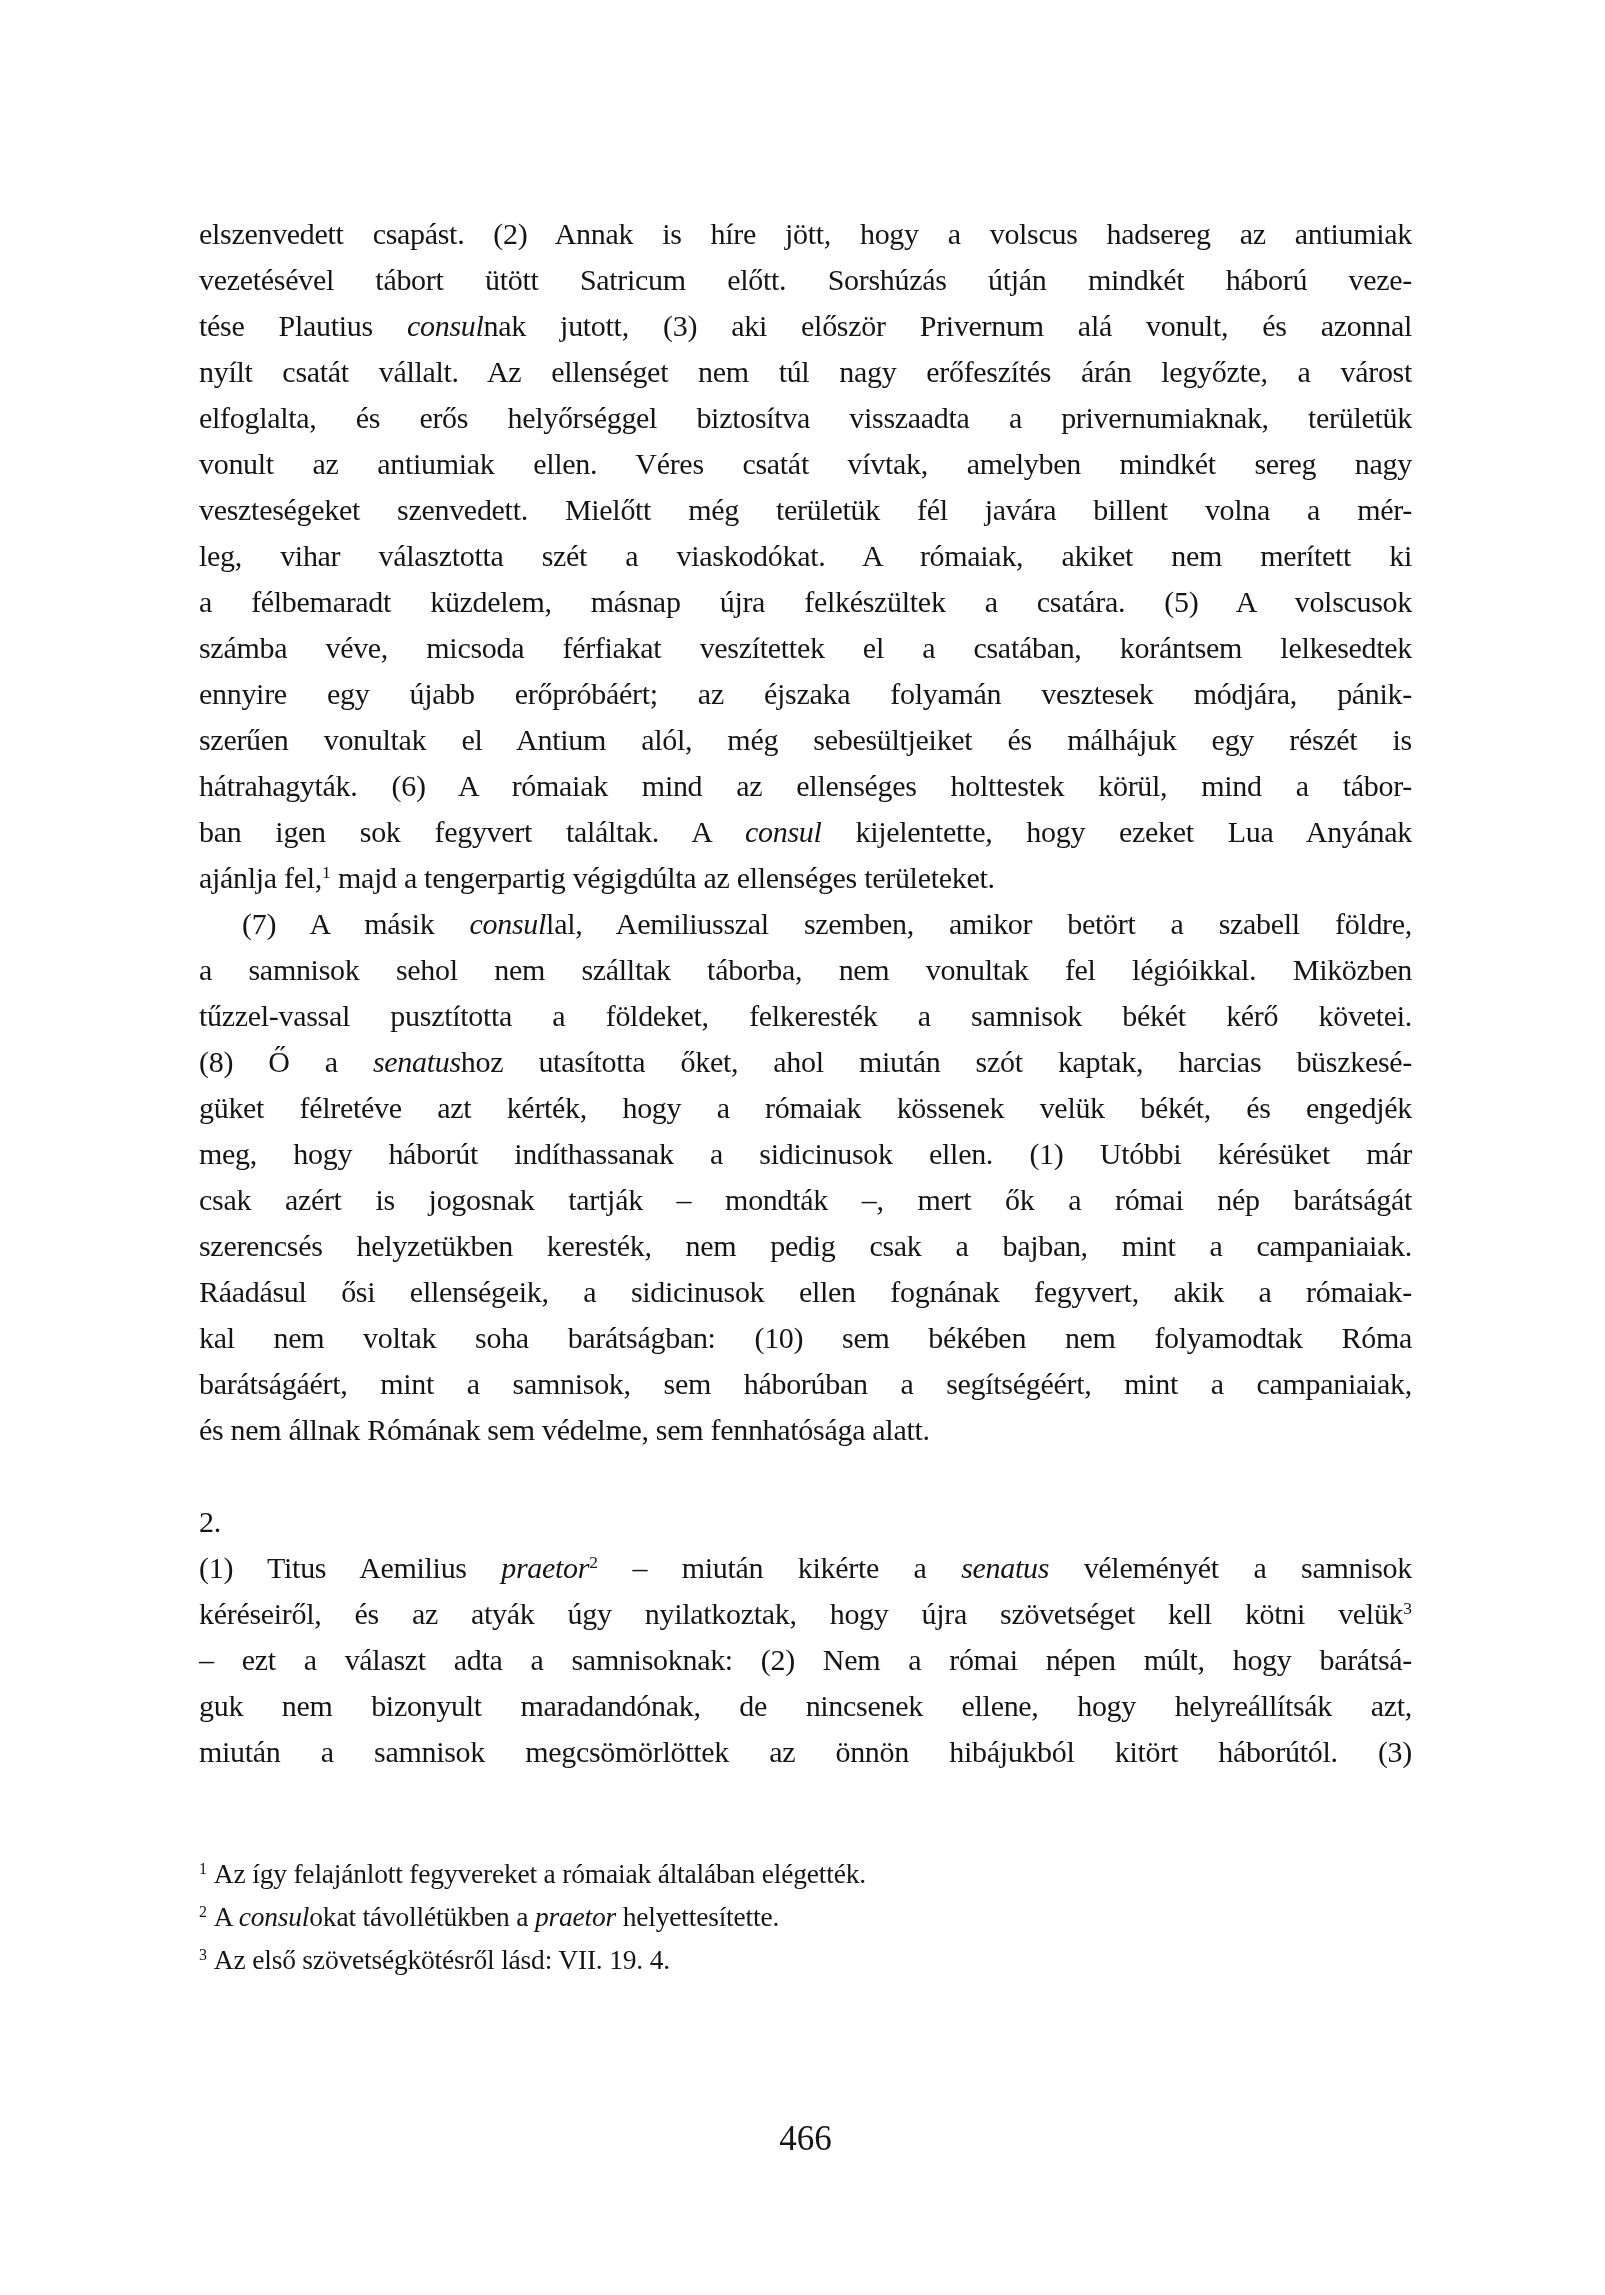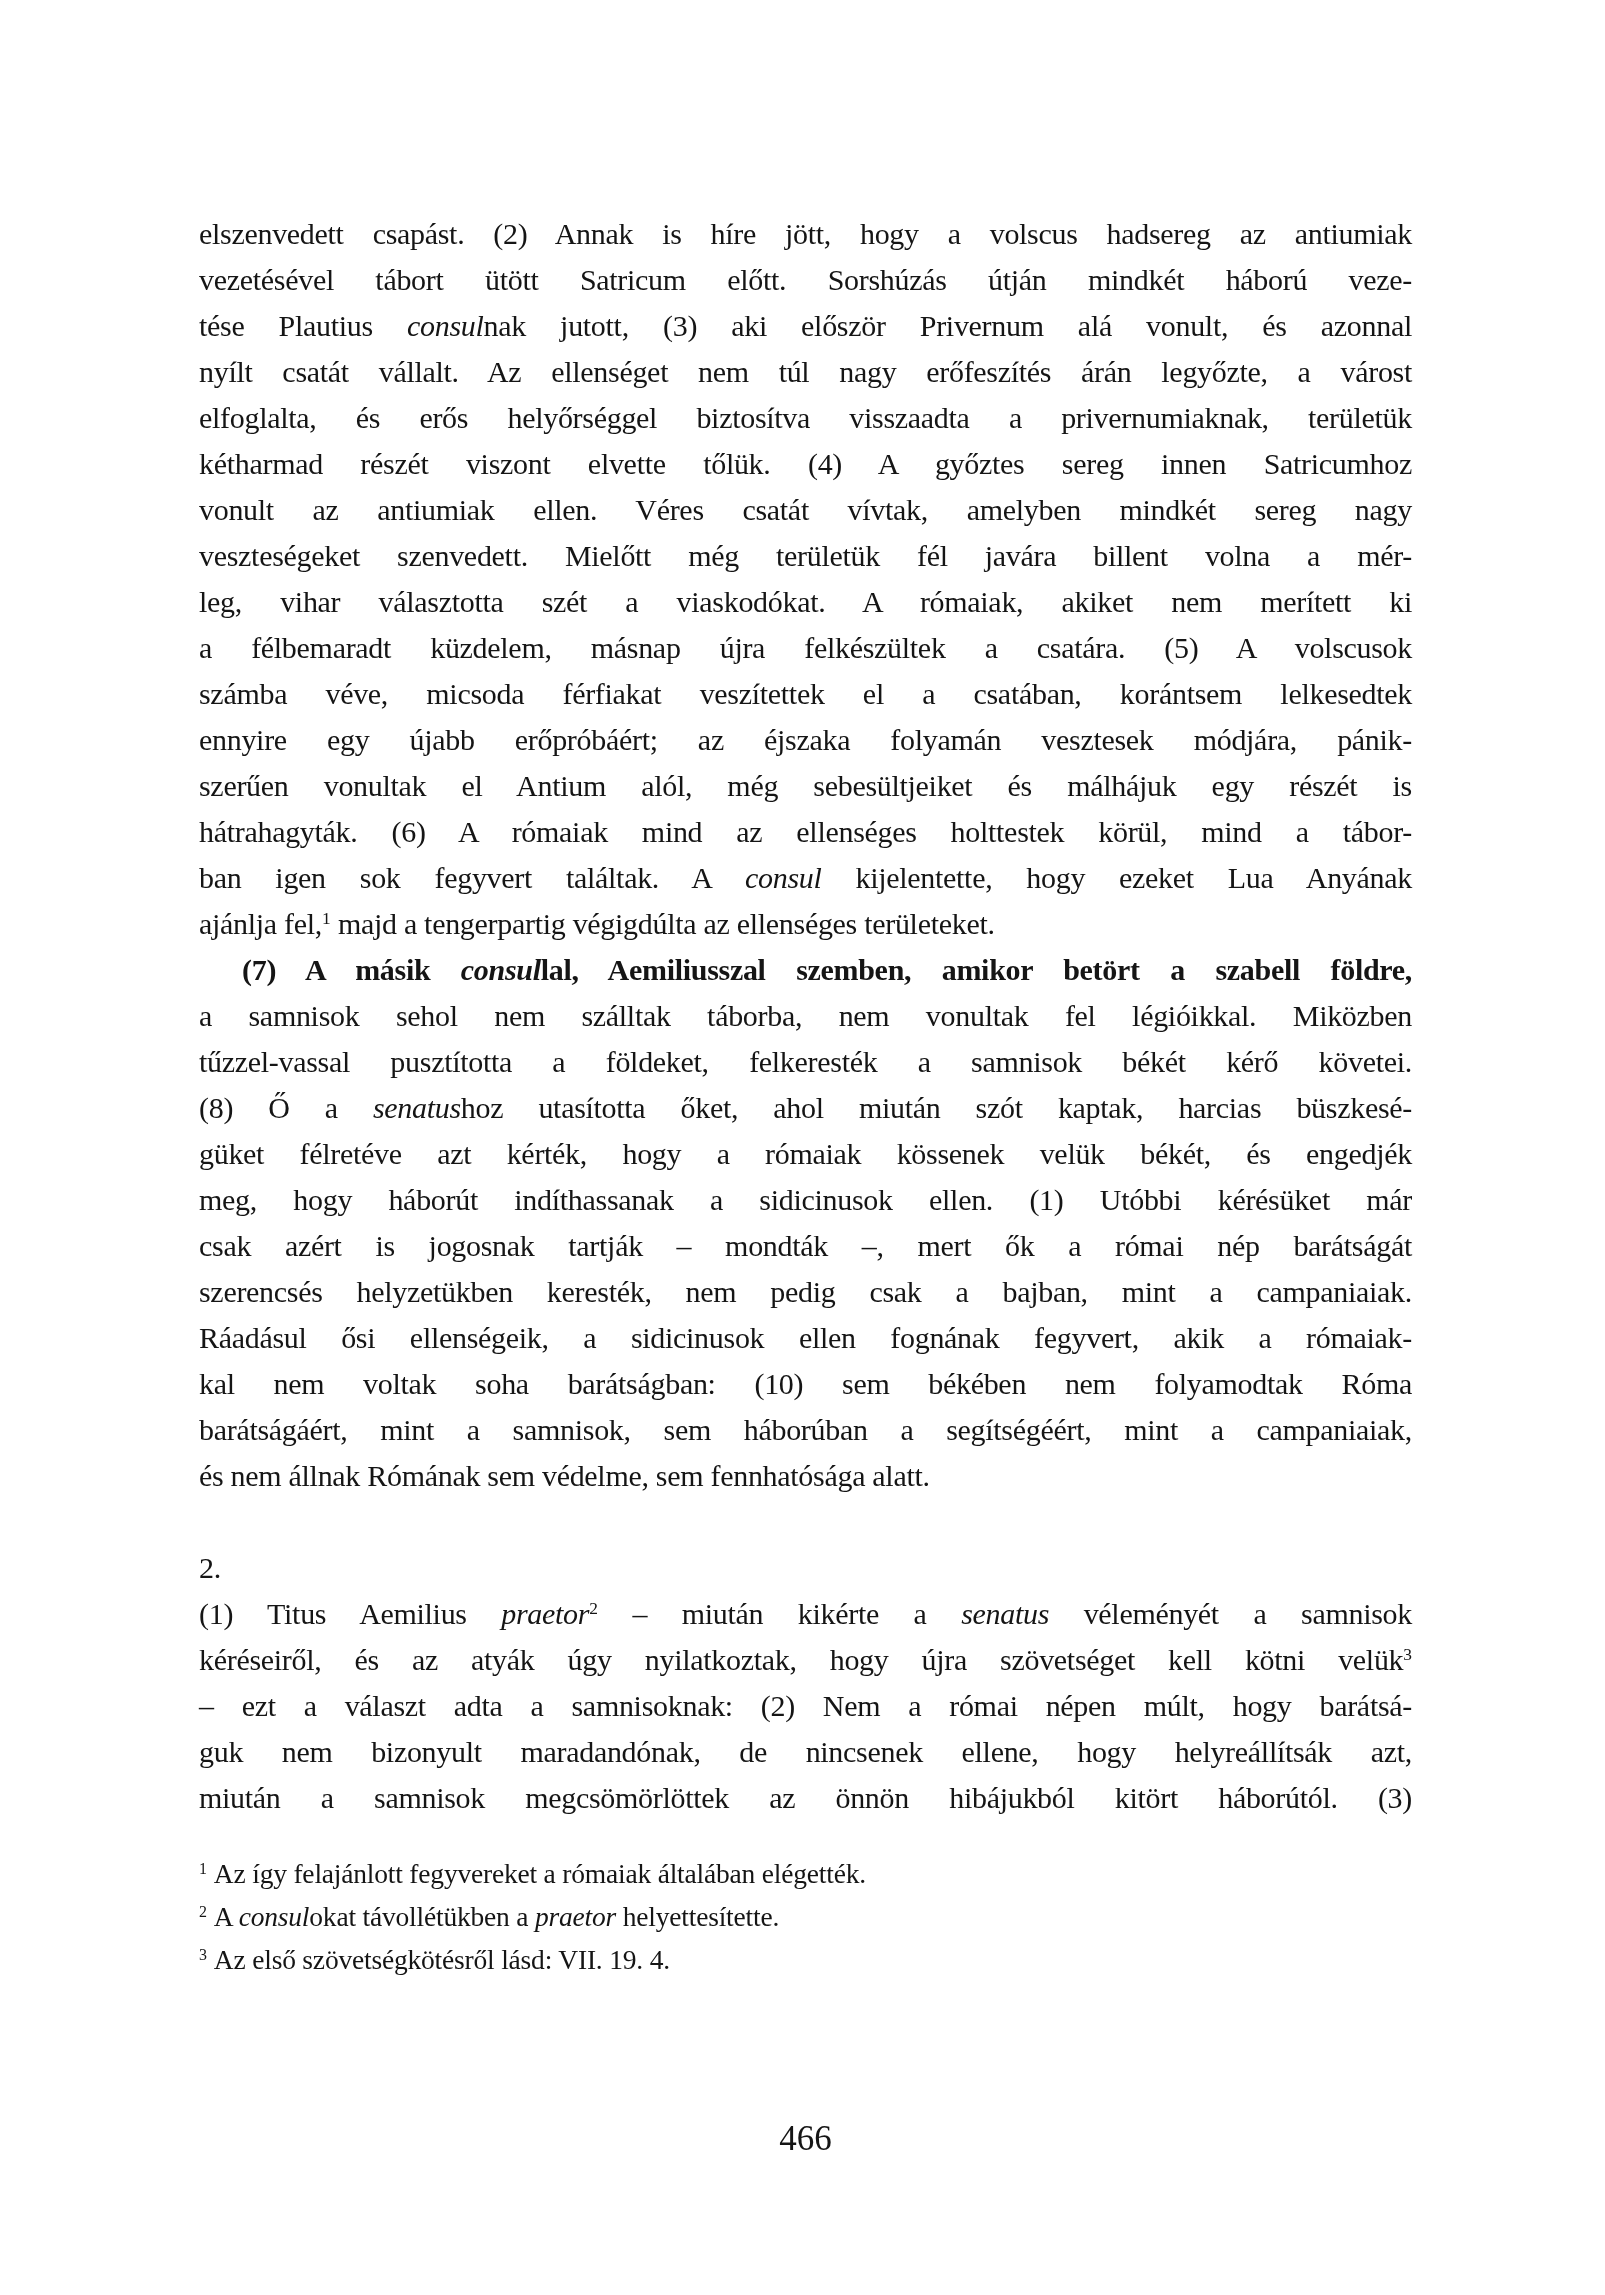--- a/index.html
+++ b/index.html
@@ -29,21 +29,21 @@
   }
   .block { display: block; }
   .heading-block { margin-top: 46px; }
   .line {
     text-align: justify;
     text-align-last: justify;
     height: 46px;
     white-space: normal;
   }
   .line-last { text-align-last: left; }
-  .line-indent { text-indent: 43px; font-weight: bold; }
+  .line-indent { text-indent: 43px; }
   .it { font-style: italic; }
   sup {
     font-size: 58%;
     line-height: 0;
     vertical-align: 0.55em;
     letter-spacing: 0;
   }
   .footnotes {
     position: absolute;
     left: 199px;
@@ -69,21 +69,20 @@
 <body>
 
 <div class="page">
   <main class="text-block">
       <div class="block">
         <div class="line"><span>elszenvedett csapást. (2) Annak is híre jött, hogy a volscus hadsereg az antiumiak</span></div>
         <div class="line"><span>vezetésével tábort ütött Satricum előtt. Sorshúzás útján mindkét háború veze-</span></div>
         <div class="line"><span>tése Plautius </span><span class="it">consul</span><span>nak jutott, (3) aki először Privernum alá vonult, és azonnal</span></div>
         <div class="line"><span>nyílt csatát vállalt. Az ellenséget nem túl nagy erőfeszítés árán legyőzte, a várost</span></div>
         <div class="line"><span>elfoglalta, és erős helyőrséggel biztosítva visszaadta a privernumiaknak, területük</span></div>
-        <div class="line"><span>kétharmad részét viszont elvette tőlük. (4) A győztes sereg innen Satricumhoz</span></div>
         <div class="line"><span>vonult az antiumiak ellen. Véres csatát vívtak, amelyben mindkét sereg nagy</span></div>
         <div class="line"><span>veszteségeket szenvedett. Mielőtt még területük fél javára billent volna a mér-</span></div>
         <div class="line"><span>leg, vihar választotta szét a viaskodókat. A rómaiak, akiket nem merített ki</span></div>
         <div class="line"><span>a félbemaradt küzdelem, másnap újra felkészültek a csatára. (5) A volscusok</span></div>
         <div class="line"><span>számba véve, micsoda férfiakat veszítettek el a csatában, korántsem lelkesedtek</span></div>
         <div class="line"><span>ennyire egy újabb erőpróbáért; az éjszaka folyamán vesztesek módjára, pánik-</span></div>
         <div class="line"><span>szerűen vonultak el Antium alól, még sebesültjeiket és málhájuk egy részét is</span></div>
         <div class="line"><span>hátrahagyták. (6) A rómaiak mind az ellenséges holttestek körül, mind a tábor-</span></div>
         <div class="line"><span>ban igen sok fegyvert találtak. A </span><span class="it">consul</span><span> kijelentette, hogy ezeket Lua Anyának</span></div>
         <div class="line line-last"><span>ajánlja fel,</span><sup>1</sup><span> majd a tengerpartig végigdúlta az ellenséges területeket.</span></div>

